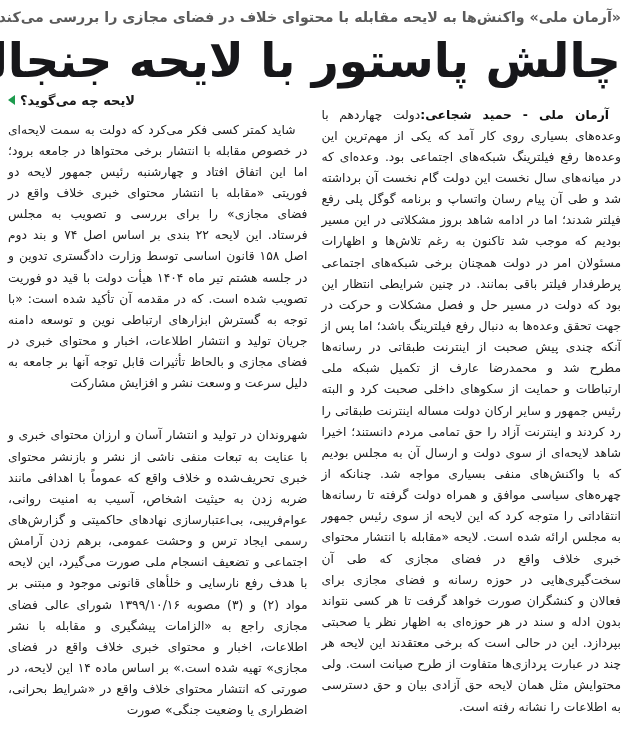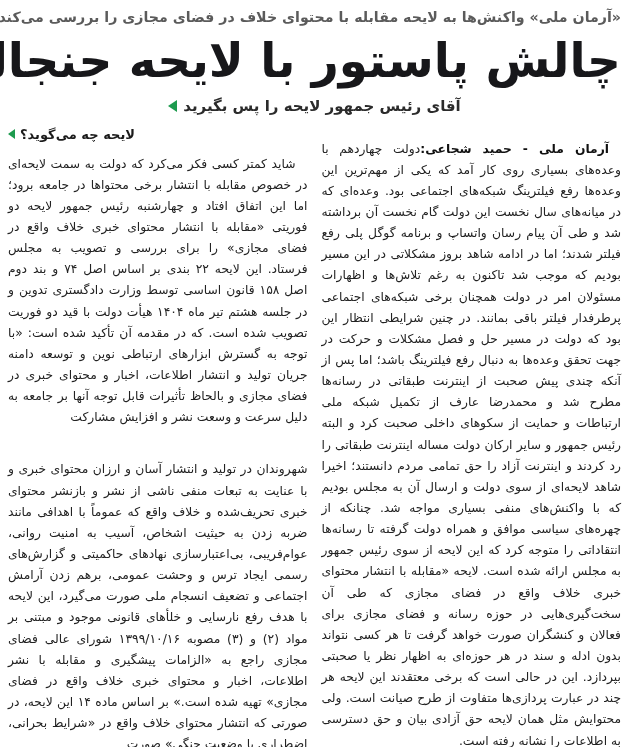--- a/index.html
+++ b/index.html
@@ -129,24 +129,20 @@
 </style>
 </head>
 <body>
 
 <div class="page">
 
   <div class="kicker">«آرمان ملی» واکنش‌ها به لایحه مقابله با محتوای خلاف در فضای مجازی را بررسی می‌کند</div>
 
   <h1 class="headline">چالش پاستور با لایحه جنجالی</h1>
 
-  <div class="subhead-row">
-    <span class="subhead">آقای رئیس جمهور لایحه را پس بگیرید</span>
-    <span class="tri"></span>
-  </div>
 
   <div class="columns">
 
     <div class="col col-right">
       <p class="body">
         <span class="byline">آرمان ملی - حمید شجاعی:</span><span>دولت چهاردهم با وعده‌های بسیاری روی کار آمد که یکی از مهم‌ترین این وعده‌ها رفع فیلترینگ شبکه‌های اجتماعی بود. وعده‌ای که در میانه‌های سال نخست این دولت گام نخست آن برداشته شد و طی آن پیام رسان واتساپ و برنامه گوگل پلی رفع فیلتر شدند؛ اما در ادامه شاهد بروز مشکلاتی در این مسیر بودیم که موجب شد تاکنون به رغم تلاش‌ها و اظهارات مسئولان امر در دولت همچنان برخی شبکه‌های اجتماعی پرطرفدار فیلتر باقی بمانند. در چنین شرایطی انتظار این بود که دولت در مسیر حل و فصل مشکلات و حرکت در جهت تحقق وعده‌ها به دنبال رفع فیلترینگ باشد؛ اما پس از آنکه چندی پیش صحبت از اینترنت طبقاتی در رسانه‌ها مطرح شد و محمدرضا عارف از تکمیل شبکه ملی ارتباطات و حمایت از سکوهای داخلی صحبت کرد و البته رئیس جمهور و سایر ارکان دولت مساله اینترنت طبقاتی را رد کردند و اینترنت آزاد را حق تمامی مردم دانستند؛ اخیرا شاهد لایحه‌ای از سوی دولت و ارسال آن به مجلس بودیم که با واکنش‌های منفی بسیاری مواجه شد. چنانکه از چهره‌های سیاسی موافق و همراه دولت گرفته تا رسانه‌ها انتقاداتی را متوجه کرد که این لایحه از سوی رئیس جمهور به مجلس ارائه شده است. لایحه «مقابله با انتشار محتوای خبری خلاف واقع در فضای مجازی که طی آن سخت‌گیری‌هایی در حوزه رسانه و فضای مجازی برای فعالان و کنشگران صورت خواهد گرفت تا هر کسی نتواند بدون ادله و سند در هر حوزه‌ای به اظهار نظر یا صحبتی بپردازد. این در حالی است که برخی معتقدند این لایحه هر چند در عبارت پردازی‌ها متفاوت از طرح صیانت است. ولی محتوایش مثل همان لایحه حق آزادی بیان و حق دسترسی به اطلاعات را نشانه رفته است.</span>
       </p>
     </div>
 
     <div class="col col-left">

